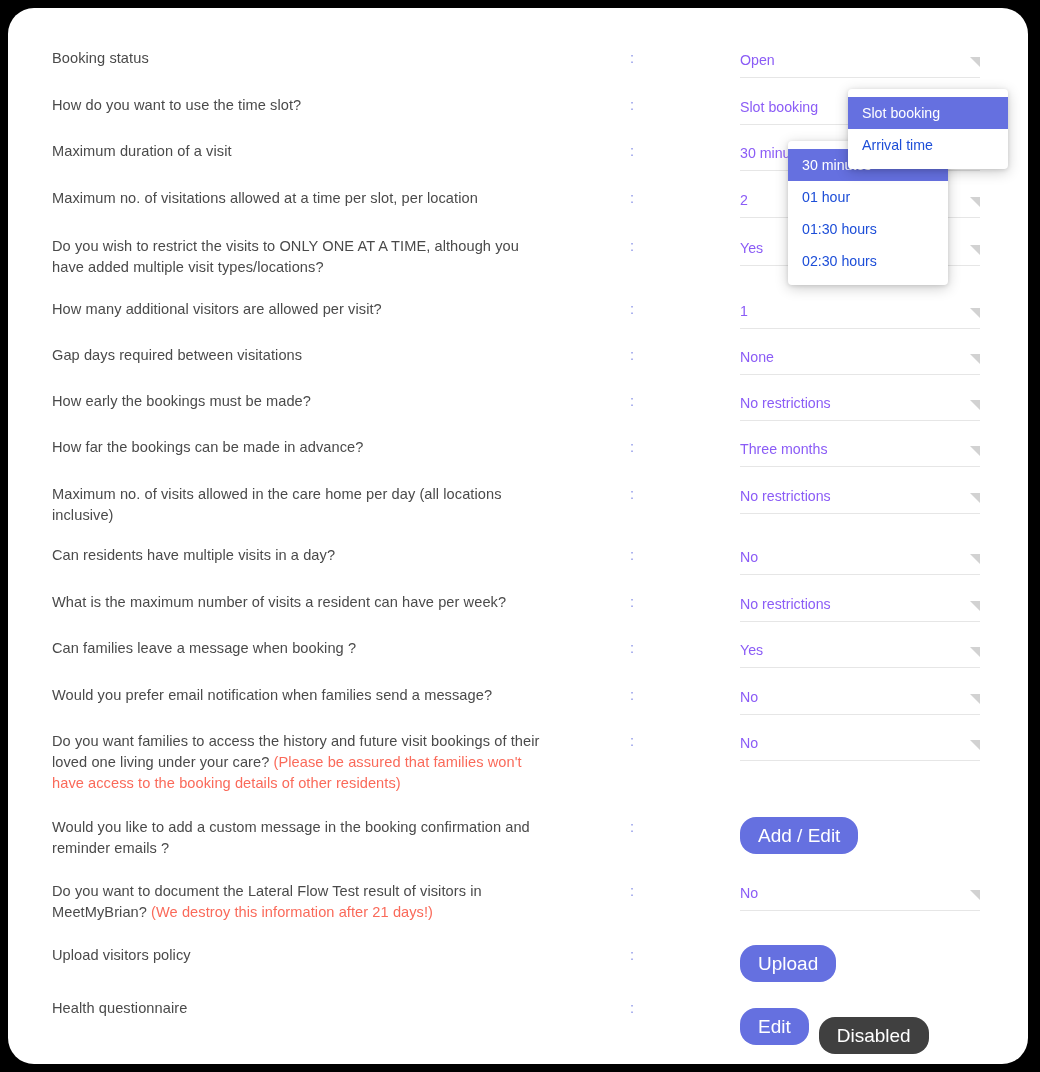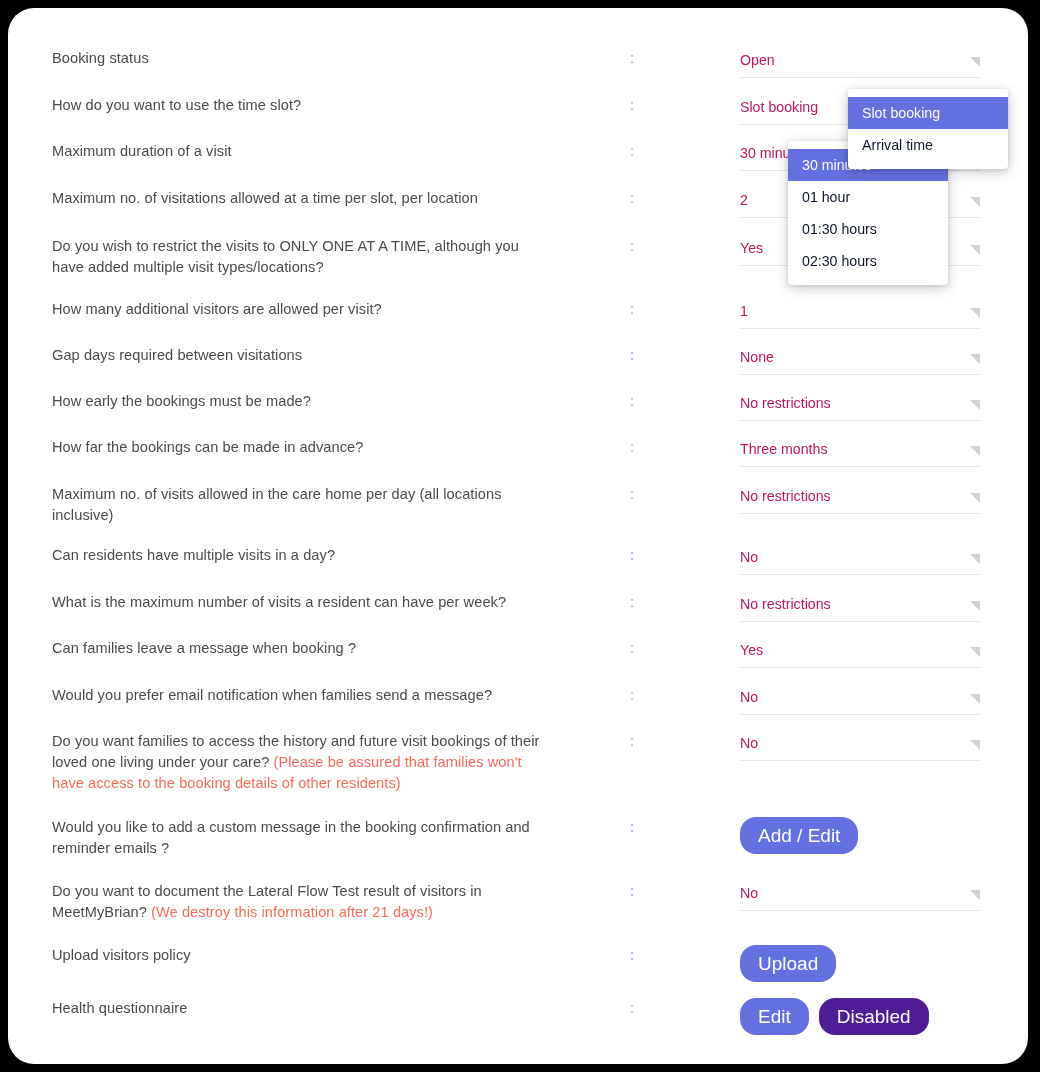--- a/index.html
+++ b/index.html
@@ -75,21 +75,21 @@
     height: 30px;
     border-bottom: 1px solid #e6e6e6;
     box-sizing: border-box;
   }
   .select .txt {
     position: absolute;
     left: 0;
     top: 2px;
     font-size: 14.2px;
     line-height: 20px;
-    color: #be185d;
+    color: #8b5cf6;
     white-space: nowrap;
   }
   .caret {
     position: absolute;
     right: 0px;
     top: 9px;
     width: 0;
     height: 0;
     border-top: 10px solid #d2d2d2;
     border-left: 10px solid transparent;
@@ -101,36 +101,36 @@
     border-radius: 16px;
     color: #ffffff;
     font-family: "Liberation Sans", sans-serif;
     font-size: 19px;
     line-height: 1;
     padding: 9px 18px;
     cursor: pointer;
     vertical-align: middle;
   }
   .btn.primary { background: #6570e0; }
-  .btn.disabled { background: #4c1d95; }
+  .btn.disabled { background: #404040; margin-top: 19px; }
   .btn + .btn { margin-left: 10px; }
 
   
   .menu {
     position: absolute;
     background: #ffffff;
     border-radius: 4px;
     box-shadow: 0 3px 14px rgba(0,0,0,0.20), 0 1px 4px rgba(0,0,0,0.12);
     padding: 8px 0;
     z-index: 50;
   }
   .menu .item {
     font-size: 14.2px;
     line-height: 20px;
-    color: #0f172a;
+    color: #1d4ed8;
     padding: 6px 14px;
     white-space: nowrap;
     cursor: pointer;
   }
   .menu .item.sel {
     background: #6570e0;
     color: #ffffff;
   }
 
   #menu-slot {

